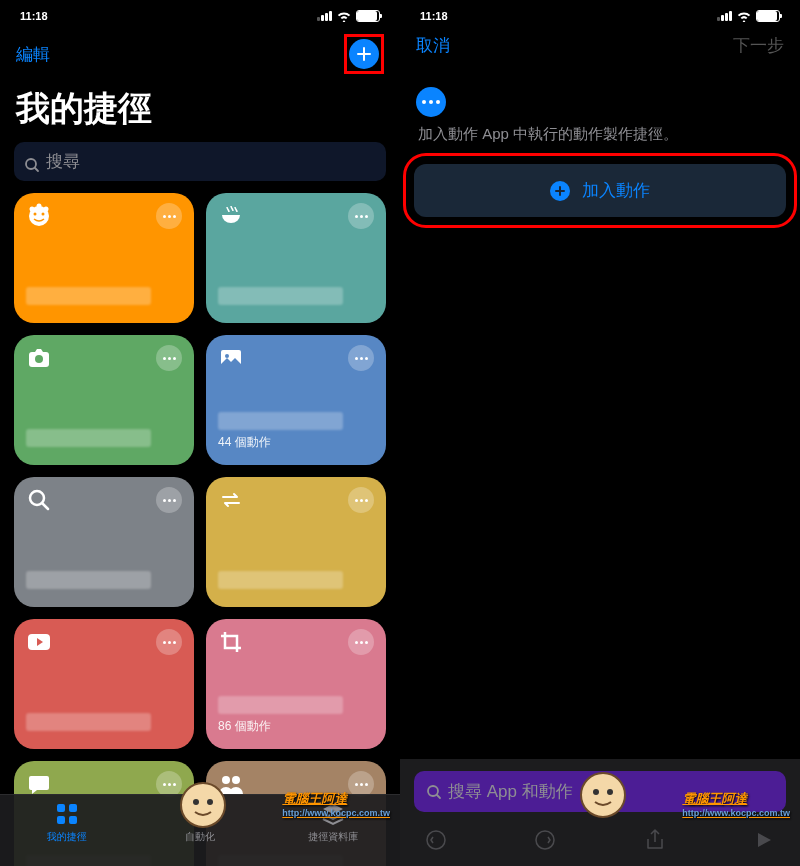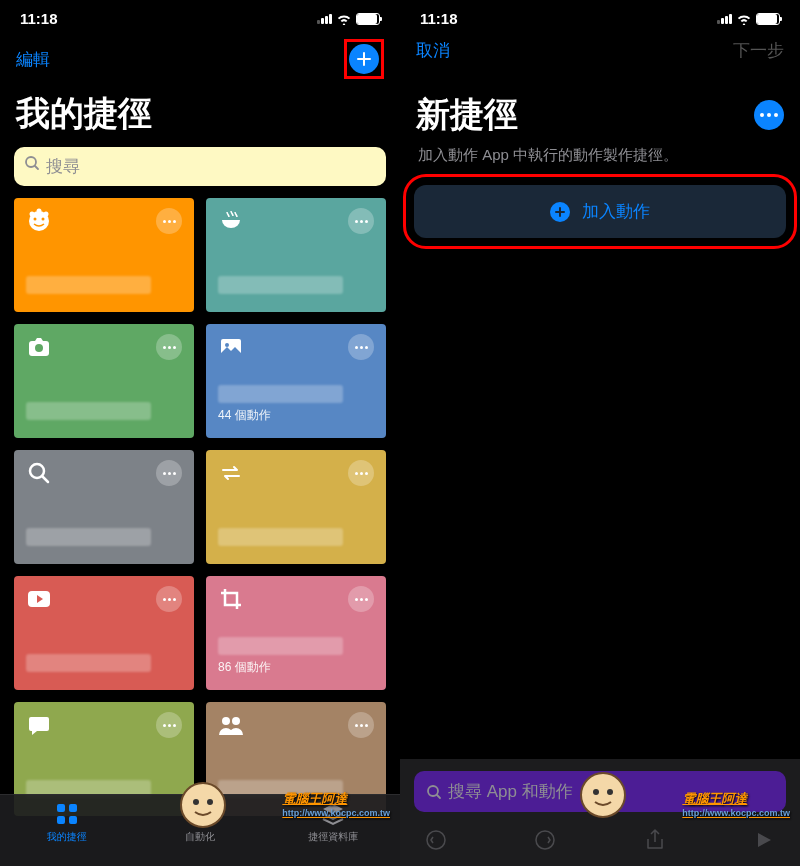--- a/index.html
+++ b/index.html
@@ -1,42 +1,42 @@
 <!DOCTYPE html>
 <html><head>
   <meta charset="utf-8">
   <style>
     * { margin: 0; padding: 0; box-sizing: border-box; font-family: -apple-system, "Helvetica Neue", sans-serif; }
     body { background: #fff; display: flex; width: 800px; height: 866px; overflow: hidden; }
     .phone { width: 400px; height: 866px; background: #000; position: relative; overflow: hidden; }
-    .status-bar { display: flex; justify-content: space-between; align-items: center; padding: 10px 20px 4px; color: #fff; font-size: 15px; font-weight: 600; }
+    .status-bar { display: flex; justify-content: space-between; align-items: center; padding: 10px 20px 4px; color: #fff; font-size: 11px; font-weight: 600; }
     .status-right { display: flex; align-items: center; gap: 4px; }
     .signal { display: flex; align-items: flex-end; gap: 1px; }
     .bar { width: 3px; background: #fff; border-radius: 1px; }
     .bar.dim { background: #555; }
     .b1{height:4px}.b2{height:6px}.b3{height:8px}.b4{height:10px}
     .wifi { width: 16px; height: 12px; }
     .battery { width: 24px; height: 12px; border: 1px solid #fff; border-radius: 3px; position: relative; }
     .battery::after { content: ''; position: absolute; right: -3px; top: 3px; width: 2px; height: 4px; background: #fff; border-radius: 0 1px 1px 0; }
     .battery-fill { background: #fff; height: 100%; width: 90%; border-radius: 2px; }
     
     .nav-bar { display: flex; justify-content: space-between; align-items: center; padding: 8px 16px 12px; }
     .nav-link { color: #0a84ff; font-size: 17px; }
     .nav-link.dim { color: #555; }
     .plus-btn { width: 30px; height: 30px; border-radius: 50%; background: #0a84ff; display: flex; align-items: center; justify-content: center; color: #fff; font-size: 20px; font-weight: 300; }
     .highlight-box { border: 3px solid #f00; padding: 2px; }
     
     .page-title { color: #fff; font-size: 34px; font-weight: 700; padding: 0 16px 10px; }
     
-    .search-bar { margin: 0 14px 12px; background: #fef9c3; border-radius: 10px; display: flex; align-items: flex-start; padding: 8px 10px; gap: 6px; }
+    .search-bar { margin: 0 14px 12px; background: #0f172a; border-radius: 10px; display: flex; align-items: flex-end; padding: 8px 10px; gap: 6px; }
     .search-icon { width: 16px; height: 16px; }
     .search-text { color: #8e8e93; font-size: 17px; }
     
     .grid { display: grid; grid-template-columns: 1fr 1fr; gap: 12px; padding: 0 14px; }
-    .card { border-radius: 4px; padding: 10px 12px 14px; height: 114px; position: relative; display: flex; flex-direction: column; justify-content: space-between; }
+    .card { border-radius: 20px; padding: 10px 12px 14px; height: 130px; position: relative; display: flex; flex-direction: column; justify-content: space-between; }
     .card-top { display: flex; justify-content: space-between; align-items: flex-start; }
     .card-icon { width: 26px; height: 26px; display: flex; align-items: center; justify-content: center; }
     .card-more { width: 26px; height: 26px; border-radius: 50%; background: rgba(255,255,255,0.25); display: flex; align-items: center; justify-content: center; gap: 2px; }
     .dot { width: 3px; height: 3px; border-radius: 50%; background: #fff; }
     .card-bottom { }
     .card-name-blur { height: 18px; width: 80%; background: rgba(255,255,255,0.25); border-radius: 3px; filter: blur(1px); margin-bottom: 4px; }
     .card-sub { color: #fff; font-size: 12px; opacity: 0.9; }
     
     .c-orange{background:#ff9500}.c-teal{background:#5aa69f}.c-green{background:#5fa864}.c-blue{background:#5787c4}.c-gray{background:#7d8288}.c-yellow{background:#d4b04a}.c-red{background:#d85b54}.c-pink{background:#d97a8f}.c-lime{background:#8fa84e}.c-brown{background:#a48365}
     
@@ -373,21 +373,20 @@
         </div>
     </div>
   </div>
 
   <div class="nav-bar">
     <span class="nav-link">取消</span>
     <span class="nav-link dim">下一步</span>
   </div>
 
   <div style="display:flex;align-items:center;justify-content:space-between;padding:18px 16px 8px">
-    <div class="page-title" style="padding:0">新捷徑</div>
     <div class="more-btn">
       <div class="dot"></div>
         <div class="dot"></div>
         <div class="dot"></div>
     </div>
   </div>
 
   <div class="subtitle">加入動作 App 中執行的動作製作捷徑。</div>
 
   <div class="add-action-container">

